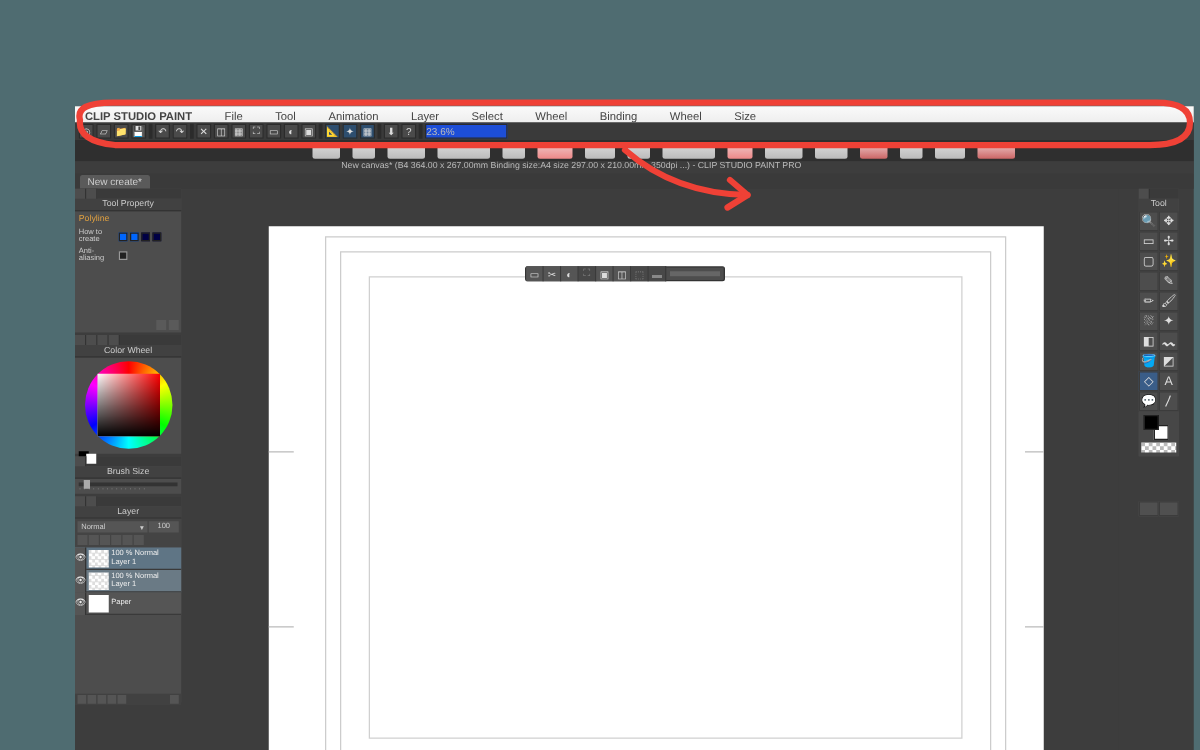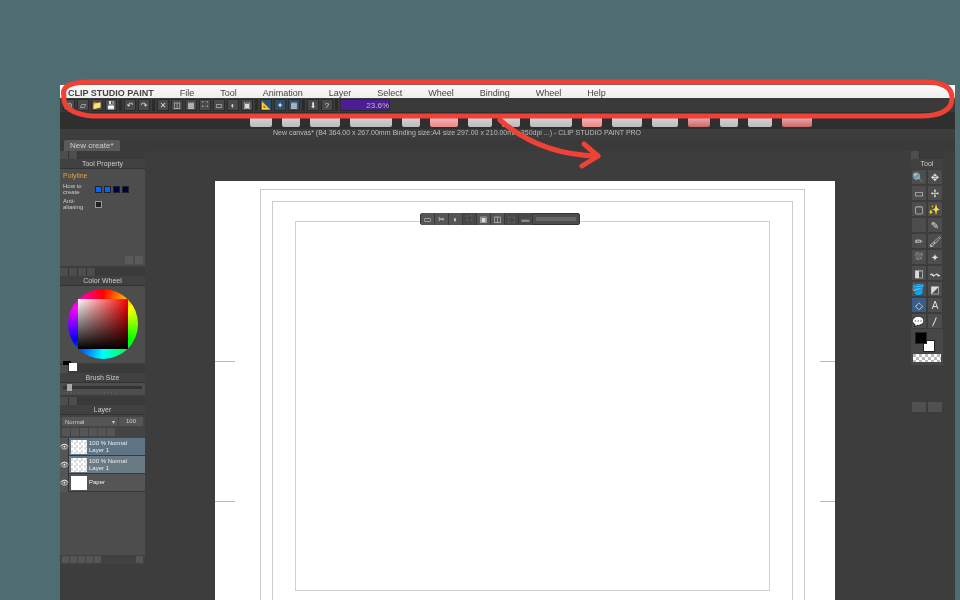--- a/index.html
+++ b/index.html
@@ -6,21 +6,21 @@
   *{box-sizing:border-box}
   .app{position:absolute;left:60px;top:85px;right:5px;bottom:0;background:#3d3d3d}
 
   
   .menubar{height:13px;background:linear-gradient(#fafafa,#eee);display:flex;align-items:flex-end;gap:26px;padding:0 8px;color:#444;font-size:9px}
 
   
   .cmdbar{height:14px;background:#3a3a3a;display:flex;align-items:center;gap:2px;padding:0 3px}
   .cmdbar .btn,.cmdbar .sep{height:12px;width:12px;background:#4a4a4a;border:1px solid #2b2b2b;display:flex;align-items:center;justify-content:center;font-size:8px;color:#ddd}
   .cmdbar .btn.blue{background:#2d4e6f}
-  .cmdbar .zoom{background:#4c1d95;color:#bbb;width:50px;font-size:8px;text-align:right;height:12px;line-height:12px;border:1px solid #2b2b2b}
+  .cmdbar .zoom{background:#1d4ed8;color:#bbb;width:66px;font-size:8px;text-align:left;height:12px;line-height:12px;border:1px solid #2b2b2b}
   .cmdbar .sep{width:3px;background:#2b2b2b;border:none}
 
   
   .thumbs{height:17px;background:#2f2f2f;display:flex;align-items:center;padding:0 110px 0 190px;gap:10px}
   .thumbs .th{height:13px;background:linear-gradient(#ddd,#bbb);border-radius:2px;display:inline-block}
 
   
   .tabbar{height:12px;background:#3a3a3a;display:flex;align-items:center;padding:0 4px;color:#ccc;font-size:8px}
   .tab{background:#5a5a5a;padding:1px 6px;border-radius:2px 2px 0 0}
 
@@ -117,21 +117,21 @@
   <div class="menubar">
     <span style="font-weight:bold">CLIP STUDIO PAINT</span>
     <span>File</span>
     <span>Tool</span>
     <span>Animation</span>
     <span>Layer</span>
     <span>Select</span>
     <span>Wheel</span>
     <span>Binding</span>
     <span>Wheel</span>
-    <span>Help</span>
+    <span>Size</span>
   </div>
 
   <div class="cmdbar">
     <div class="btn">◎</div>
     <div class="btn">▱</div>
     <div class="btn">📁</div>
     <div class="btn">💾</div>
     <div class="sep"></div>
     <div class="btn">↶</div>
     <div class="btn">↷</div>

